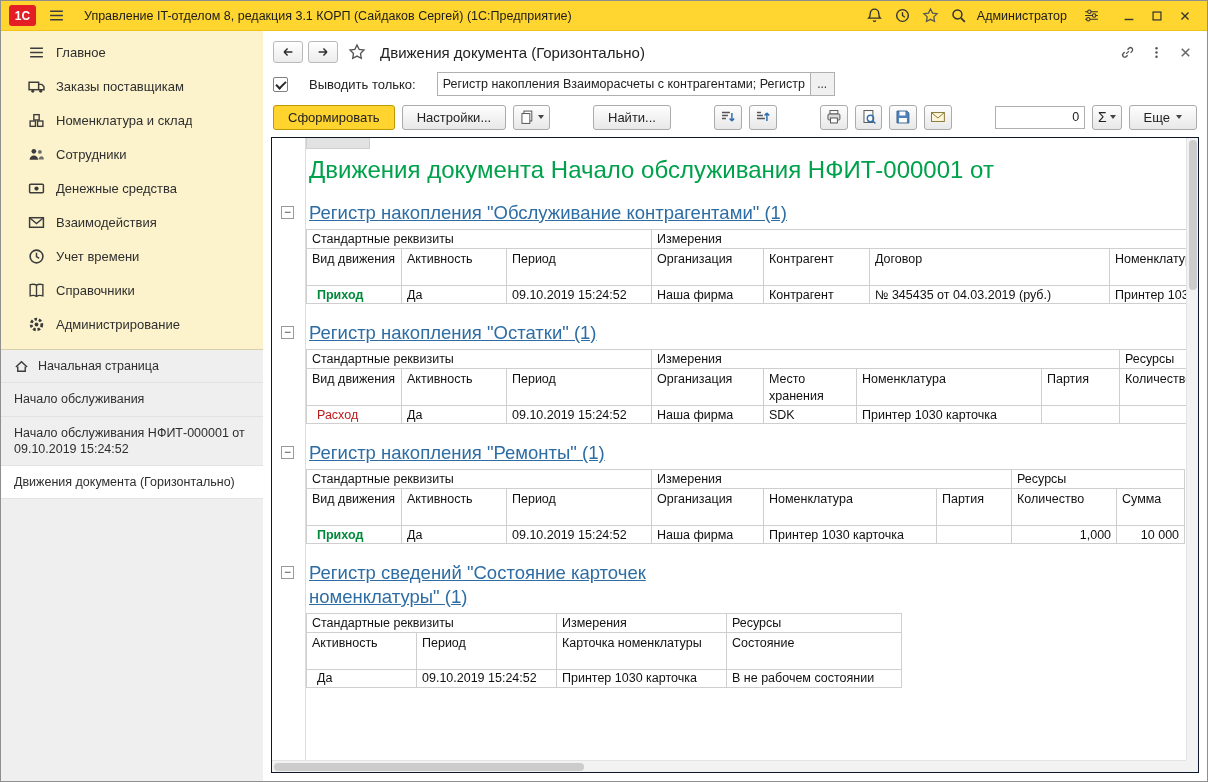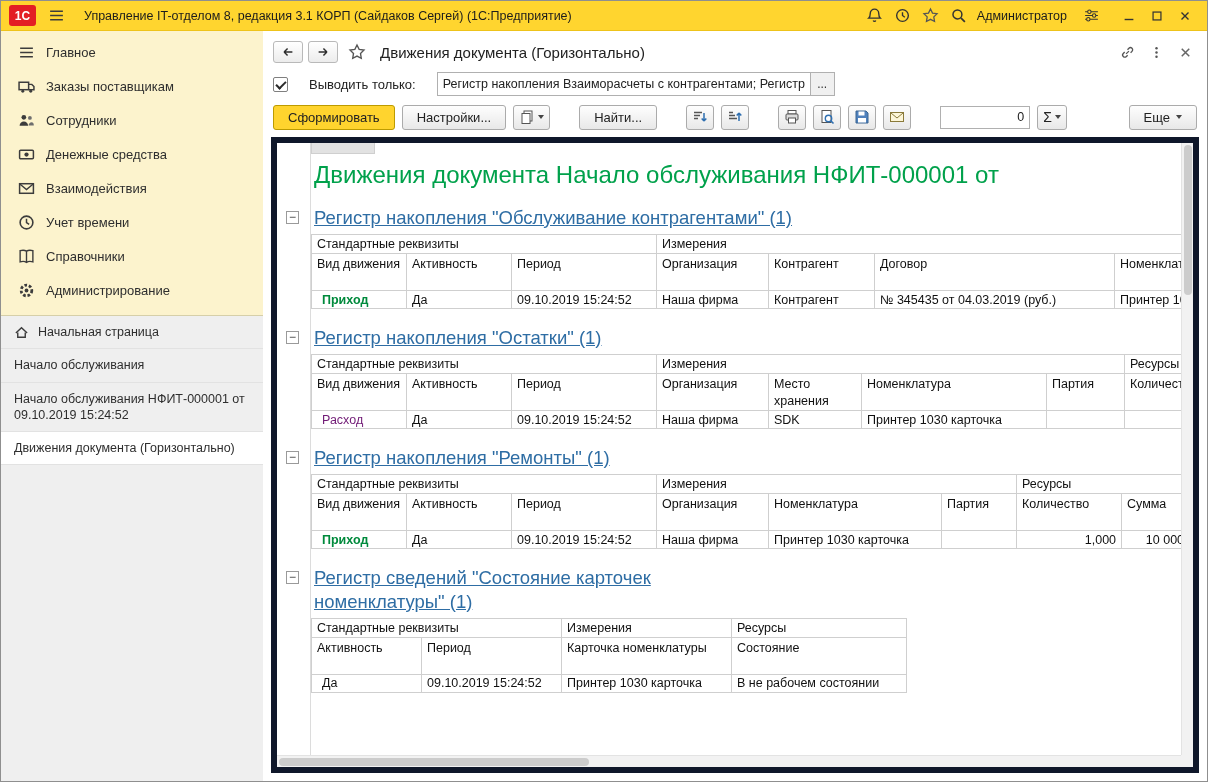--- a/index.html
+++ b/index.html
@@ -18,21 +18,21 @@
   .tb-user{font-size:12.5px;color:#1c1c1c;margin:0 8px 0 2px;}
   .win-btns{display:flex;margin-left:8px;}
   .win-btn{width:28px;height:24px;display:flex;align-items:center;justify-content:center;cursor:pointer;}
   .win-btn .tb-icon{width:14px;height:14px;}
 
   
   .main{flex:1;display:flex;min-height:0;}
 
   
   .sidebar{width:262px;flex:0 0 262px;display:flex;flex-direction:column;background:#efefef;min-height:0;}
-  .sb-sections{background:#fcf3cd;padding:4px 2px 8px;}
+  .sb-sections{background:#fcf3cd;padding:4px 12px 8px;}
   .sb-item{height:34px;display:flex;align-items:center;gap:11px;padding:0 8px 0 15px;font-size:13px;color:#2e2e2e;cursor:pointer;}
   .sb-icn{width:17px;height:17px;flex:0 0 17px;}
   .sb-label{white-space:nowrap;overflow:hidden;}
   .nav-list{flex:1;border-top:1px solid #d6cfa9;overflow:hidden;}
   .nav-item{padding:8px 12px 8px 13px;font-size:12.5px;color:#2e2e2e;border-bottom:1px solid #e2e2e2;line-height:1.3;cursor:pointer;display:flex;gap:9px;align-items:center;}
   .nav-item.active{background:#ffffff;}
   .nav-icn{width:15px;height:15px;flex:0 0 15px;}
 
   
   .content{flex:1;display:flex;flex-direction:column;min-width:0;background:#fff;}
@@ -56,41 +56,41 @@
 
   
   .toolbar{height:36px;flex:0 0 36px;display:flex;align-items:center;padding:0 10px;gap:7px;}
   .btn{height:25px;padding:0 14px;border:1px solid #ababab;border-radius:3px;background:linear-gradient(#fefefe,#e8e8e8);font-size:13px;color:#222;display:flex;align-items:center;gap:6px;cursor:pointer;font-family:inherit;white-space:nowrap;}
   .btn-generate{background:#ffd42e;border-color:#bd9b00;font-weight:normal;}
   .icon-btn{height:25px;min-width:27px;padding:0 5px;border:1px solid #ababab;border-radius:3px;background:linear-gradient(#fefefe,#e8e8e8);display:flex;align-items:center;justify-content:center;gap:3px;cursor:pointer;}
   .icon-btn .icn{width:16px;height:16px;}
   .caret{width:0;height:0;border-left:3.5px solid transparent;border-right:3.5px solid transparent;border-top:4px solid #444;}
   .num-field{width:90px;height:23px;border:1px solid #b0b0b0;text-align:right;padding:0 5px;font-size:12.5px;font-family:inherit;color:#222;}
   .sigma{font-size:14px;color:#222;}
-  .ml18{margin-left:22px;}
+  .ml18{margin-left:36px;}
   .more-btn{margin-left:auto;}
 
   
-  .report-wrap{flex:1;margin:2px 8px 8px 8px;border:6px solid #0f172a;position:relative;min-height:0;background:#fff;}
+  .report-wrap{flex:1;margin:2px 8px 8px 8px;border:1px solid #0f172a;position:relative;min-height:0;background:#fff;}
   .report-scroll{position:absolute;left:0;top:0;right:12px;bottom:12px;overflow:hidden;padding:0 0 0 34px;}
   .gutter-line{position:absolute;left:33px;top:0;bottom:0;width:1px;background:#dcdcdc;}
   .corner-block{position:absolute;left:34px;top:0;width:64px;height:11px;background:#e2e2e2;border:1px solid #cfcfcf;border-top:none;}
   .report-title{font-size:24px;color:#00a14b;margin:18px 0 2px 3px;white-space:nowrap;overflow:hidden;}
   .section{position:relative;margin-top:17px;}
   .collapse-box{position:absolute;left:-25px;top:5px;width:13px;height:13px;border:1px solid #9a9a9a;background:#fff;font-size:12px;line-height:11px;text-align:center;color:#444;cursor:pointer;}
   .sec-heading{display:inline-block;color:#2e6da4;text-decoration:underline;font-size:18.5px;margin:0 0 5px 3px;cursor:pointer;line-height:1.25;}
   .section:nth-of-type(4) .sec-heading{max-width:430px;}
   .rep-table{border-collapse:collapse;table-layout:fixed;}
   .rep-table td{border:1px solid #cfcfcf;padding:1px 5px;font-size:12.5px;color:#111;overflow:hidden;white-space:nowrap;}
   .group-row td{height:19px;}
   .head-row td{height:37px;vertical-align:top;white-space:normal;line-height:1.3;padding-top:2px;}
   .data-row td{height:18px;}
   .data-row td:first-child{padding-left:10px;}
   td.green{color:#008a3c;font-weight:bold;}
-  td.red{color:#701a75;}
+  td.red{color:#b91c1c;}
   td.right{text-align:right;}
 
   
   .v-scroll{position:absolute;top:0;right:0;bottom:12px;width:12px;background:#f2f2f2;border-left:1px solid #e3e3e3;}
   .v-thumb{position:absolute;top:2px;left:2px;width:8px;height:150px;background:#cccccc;border-radius:4px;cursor:pointer;}
   .h-scroll{position:absolute;left:0;right:12px;bottom:0;height:12px;background:#f2f2f2;border-top:1px solid #e3e3e3;}
   .h-thumb{position:absolute;left:2px;top:2px;height:8px;width:310px;background:#cccccc;border-radius:4px;cursor:pointer;}
   .scroll-corner{position:absolute;right:0;bottom:0;width:12px;height:12px;background:#f2f2f2;}
 </style>
 </head>
@@ -192,20 +192,30 @@
           <div class="sb-item">
             <span class="icn sb-icn">
               <svg viewBox="0 0 16 16">
                 <rect x="1" y="4" width="9" height="7" fill="none" stroke="#3c3c3c" stroke-width="1.4"></rect>
                 <path d="M10 6h3l2 2v3h-5" fill="none" stroke="#3c3c3c" stroke-width="1.4"></path>
                 <circle cx="4.5" cy="12.5" r="1.4" fill="#3c3c3c"></circle>
                 <circle cx="12" cy="12.5" r="1.4" fill="#3c3c3c"></circle>
               </svg>
             </span>
             <span class="sb-label">Заказы поставщикам</span>
+          </div>
+          <div class="sb-item">
+            <span class="icn sb-icn">
+              <svg viewBox="0 0 16 16">
+                <rect x="2" y="8.5" width="5" height="5" fill="none" stroke="#3c3c3c" stroke-width="1.3"></rect>
+                <rect x="9" y="8.5" width="5" height="5" fill="none" stroke="#3c3c3c" stroke-width="1.3"></rect>
+                <rect x="5.5" y="2.5" width="5" height="5" fill="none" stroke="#3c3c3c" stroke-width="1.3"></rect>
+              </svg>
+            </span>
+            <span class="sb-label">Номенклатура и склад</span>
           </div>
           <div class="sb-item">
             <span class="icn sb-icn">
               <svg viewBox="0 0 16 16">
                 <circle cx="5.5" cy="5" r="2.2" fill="#3c3c3c"></circle>
                 <circle cx="11.2" cy="5.6" r="1.8" fill="#6e6e6e"></circle>
                 <path d="M1.5 13c0-2.4 1.8-4 4-4s4 1.6 4 4z" fill="#3c3c3c"></path>
                 <path d="M9.9 12.7c.2-1.9 1.3-3.1 2.9-3.1 1.2 0 2.1.9 2.1 3.1z" fill="#6e6e6e"></path>
               </svg>
             </span>

